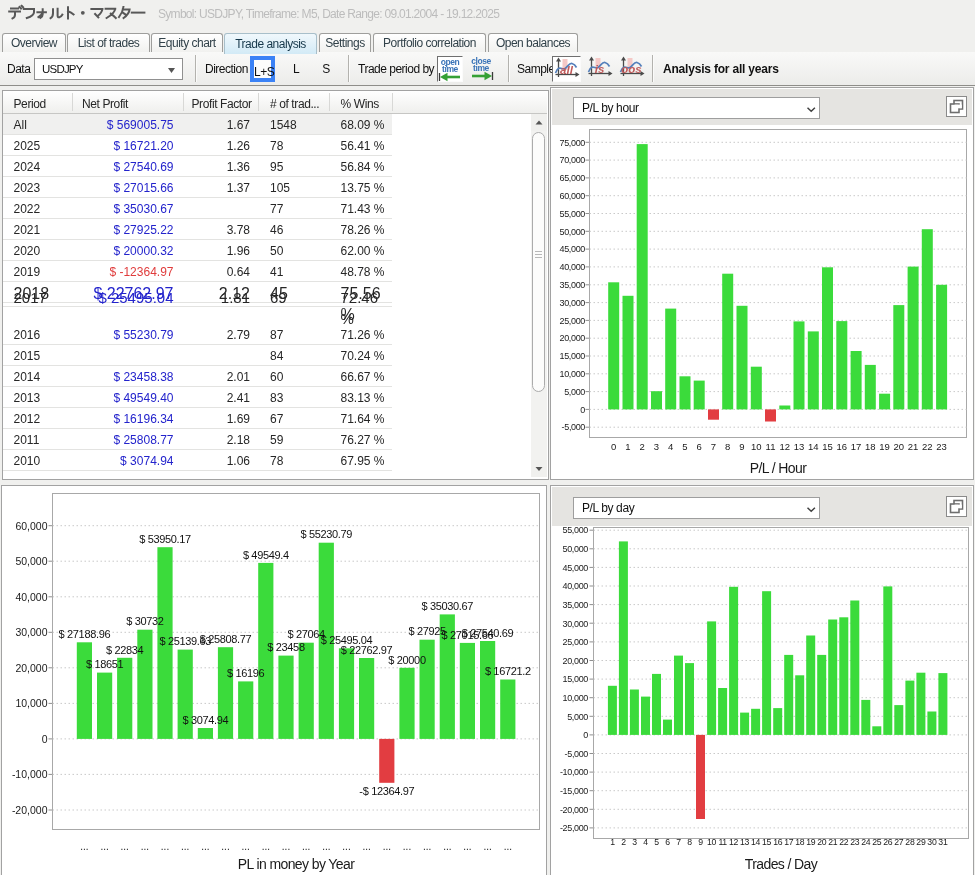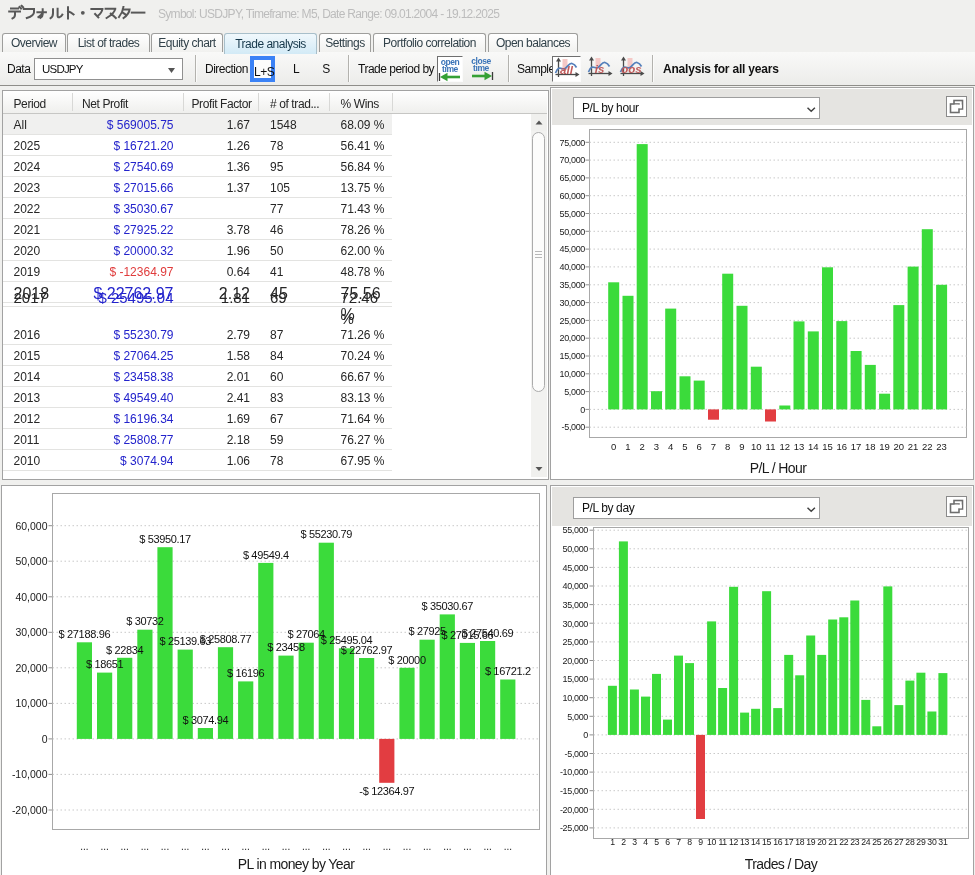--- a/index.html
+++ b/index.html
@@ -210,22 +210,20 @@
     <div style="position:absolute;left:0;right:0;bottom:0;height:1px;background:#e3e3e1"></div>
     <div style="position:absolute;left:10.5px;top:1px;height:21px;line-height:21px">2016</div>
     <div style="position:absolute;left:0;width:170.5px;top:1px;height:21px;line-height:21px;text-align:right;color:#2323cc">$ 55230.79</div>
     <div style="position:absolute;left:0;width:247px;top:1px;height:21px;line-height:21px;text-align:right">2.79</div>
     <div style="position:absolute;left:267px;top:1px;height:21px;line-height:21px">87</div>
     <div style="position:absolute;left:337.5px;top:1px;height:21px;line-height:21px">71.26 %</div>
   </div>
 <div style="position:absolute;left:3px;top:345px;width:389px;height:21px;font-size:12px;color:#262626">
     <div style="position:absolute;left:0;right:0;bottom:0;height:1px;background:#e3e3e1"></div>
     <div style="position:absolute;left:10.5px;top:1px;height:21px;line-height:21px">2015</div>
-    <div style="position:absolute;left:0;width:170.5px;top:1px;height:21px;line-height:21px;text-align:right;color:#2323cc">$ 27064.25</div>
-    <div style="position:absolute;left:0;width:247px;top:1px;height:21px;line-height:21px;text-align:right">1.58</div>
     <div style="position:absolute;left:267px;top:1px;height:21px;line-height:21px">84</div>
     <div style="position:absolute;left:337.5px;top:1px;height:21px;line-height:21px">70.24 %</div>
   </div>
 <div style="position:absolute;left:3px;top:366px;width:389px;height:21px;font-size:12px;color:#262626">
     <div style="position:absolute;left:0;right:0;bottom:0;height:1px;background:#e3e3e1"></div>
     <div style="position:absolute;left:10.5px;top:1px;height:21px;line-height:21px">2014</div>
     <div style="position:absolute;left:0;width:170.5px;top:1px;height:21px;line-height:21px;text-align:right;color:#2323cc">$ 23458.38</div>
     <div style="position:absolute;left:0;width:247px;top:1px;height:21px;line-height:21px;text-align:right">2.01</div>
     <div style="position:absolute;left:267px;top:1px;height:21px;line-height:21px">60</div>
     <div style="position:absolute;left:337.5px;top:1px;height:21px;line-height:21px">66.67 %</div>

